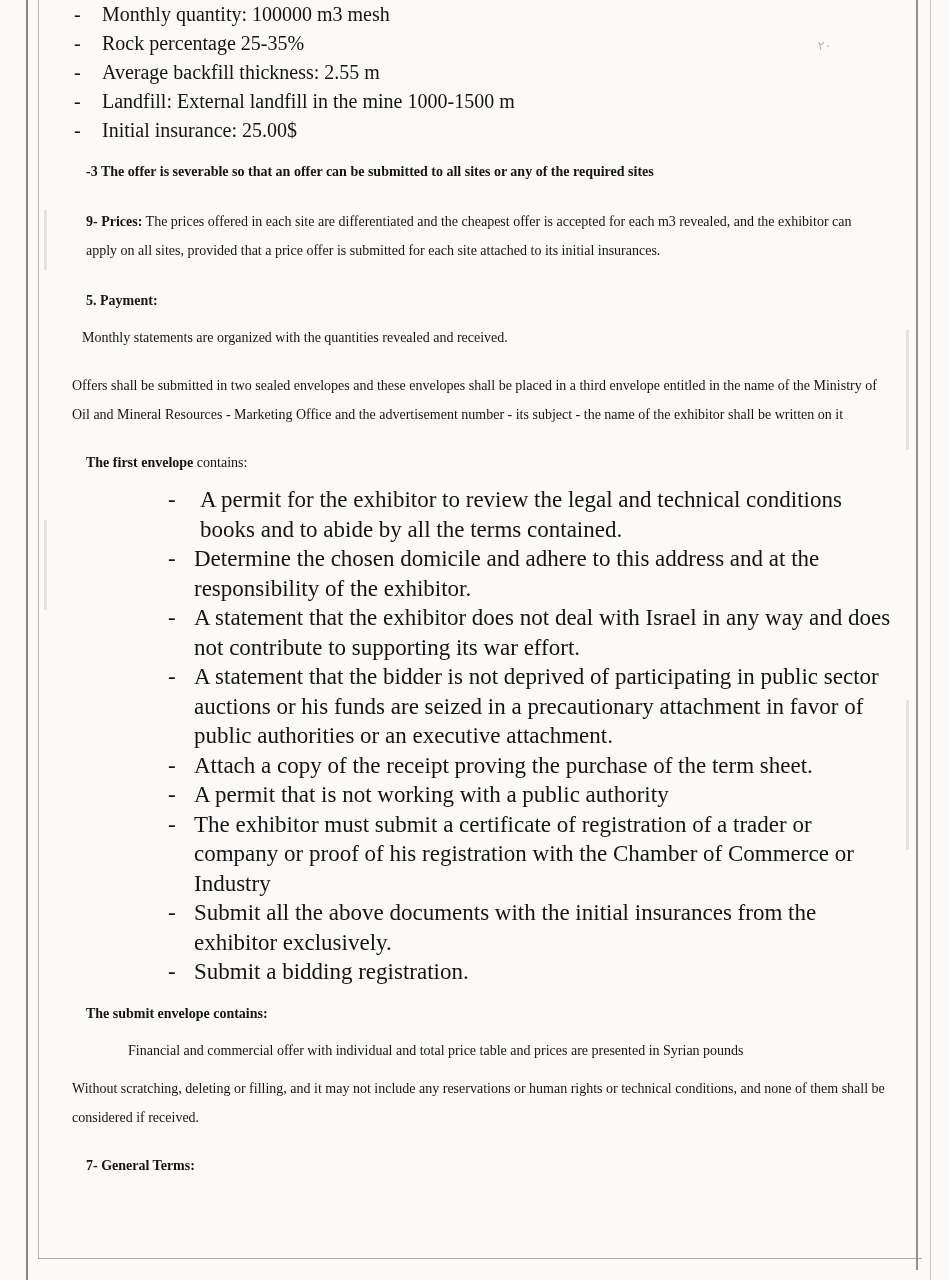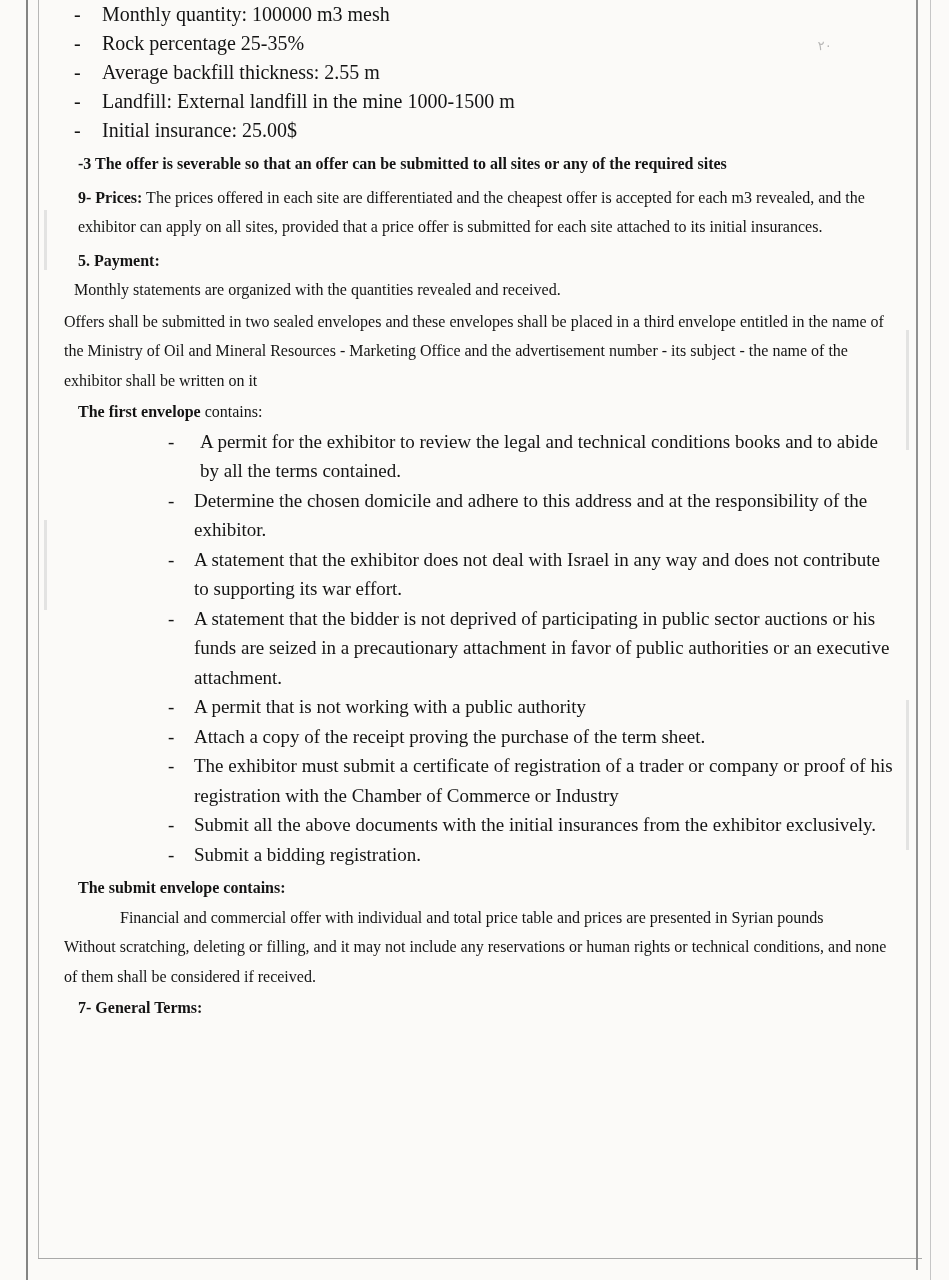--- a/index.html
+++ b/index.html
@@ -112,22 +112,22 @@
   }
   ul.dash-list li::before {
     content: "-";
     position: absolute;
     left: 10px;
     top: 0;
     color: #141414;
   }
 
   p.para {
-    margin: 0;
-    font-size: 16px;
+    margin: 8px;
+    font-size: 14px;
     line-height: 29.5px;
     color: #141414;
   }
   p.indent {
     text-indent: 0;
     padding-left: 10px;
   }
   p.indent2 {
     padding-left: 14px;
   }
@@ -139,21 +139,21 @@
   }
 
   
   ul.sub-dash {
     list-style: none;
     margin: 0;
     padding: 0 0 0 104px;
   }
   ul.sub-dash li {
     position: relative;
-    font-size: 19px;
+    font-size: 23px;
     line-height: 29.5px;
     padding-left: 26px;
     color: #141414;
   }
   ul.sub-dash li::before {
     content: "-";
     position: absolute;
     left: 0;
     top: 0;
     color: #141414;
@@ -212,22 +212,22 @@
 
     <div class="spacer-2"></div>
 
     <p class="para indent2"><span class="bold">The first envelope</span><span> contains:</span></p>
 
     <ul class="sub-dash">
       <li class="first-sub"> A permit for the exhibitor to review the legal and technical conditions books and to abide by all the terms contained.</li>
       <li>Determine the chosen domicile and adhere to this address and at the responsibility of the exhibitor.</li>
       <li>A statement that the exhibitor does not deal with Israel in any way and does not contribute to supporting its war effort.</li>
       <li>A statement that the bidder is not deprived of participating in public sector auctions or his funds are seized in a precautionary attachment in favor of public authorities or an executive attachment.</li>
+      <li>Attach a copy of the receipt proving the purchase of the term sheet.</li>
       <li>A permit that is not working with a public authority</li>
-      <li>Attach a copy of the receipt proving the purchase of the term sheet.</li>
       <li>The exhibitor must submit a certificate of registration of a trader or company or proof of his registration with the Chamber of Commerce or Industry</li>
       <li>Submit all the above documents with the initial insurances from the exhibitor exclusively.</li>
       <li>Submit a bidding registration.</li>
     </ul>
 
     <div class="spacer-4"></div>
 
     <p class="para indent2 bold">The submit envelope contains:</p>
     <p class="para" style="text-indent:56px;">Financial and commercial offer with individual and total price table and prices are presented in Syrian pounds</p>
     <p class="para hang">Without scratching, deleting or filling, and it may not include any reservations or human rights or technical conditions, and none of them shall be considered if received.</p>

